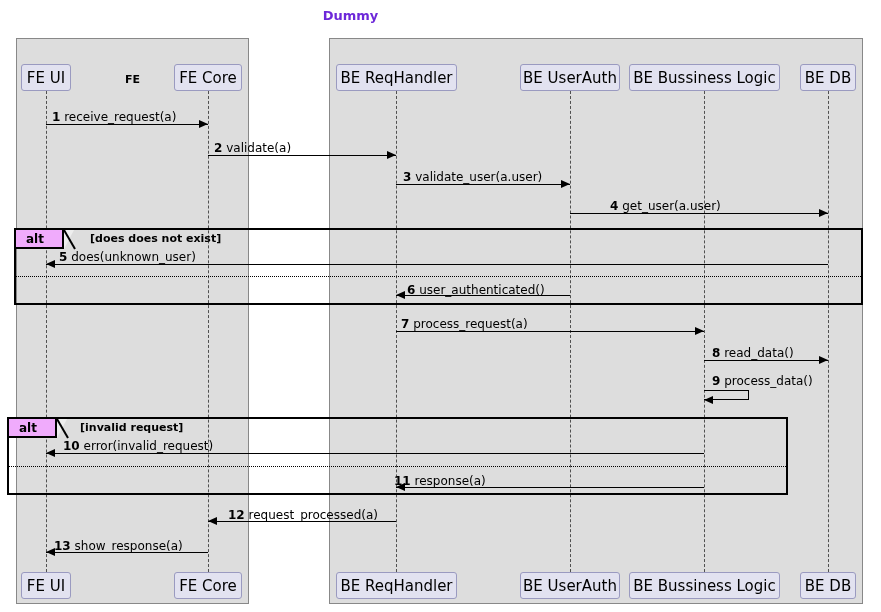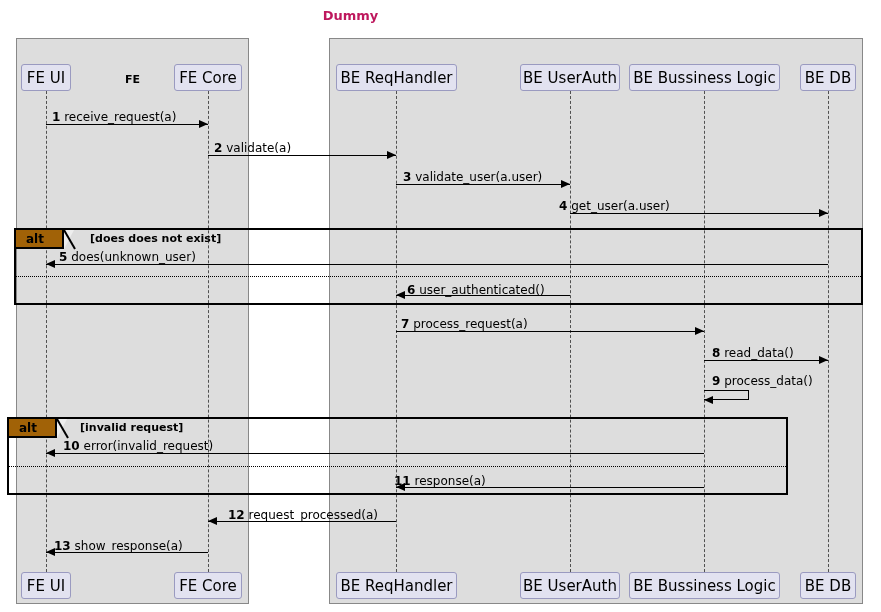--- a/index.html
+++ b/index.html
@@ -17,21 +17,21 @@
     left: 0; top: 0;
     width: 881px; height: 612px;
   }
   .title {
     position: absolute;
     left: 0; top: 8px;
     width: 701px;
     text-align: center;
     font-size: 13px;
     font-weight: bold;
-    color: #be185d;
+    color: #6d28d9;
   }
   
   .group-box {
     position: absolute;
     background: #DDDDDD;
     border: 1px solid #888888;
     box-sizing: border-box;
   }
   .group-label {
     position: absolute;
@@ -99,21 +99,21 @@
   }
   
   .alt-frame {
     position: absolute;
     border: 2px solid #000000;
     box-sizing: border-box;
     background: transparent;
   }
   .alt-tab {
     position: absolute;
-    background: #a16207;
+    background: #f0abfc;
     border-right: 2px solid #000000;
     border-bottom: 2px solid #000000;
     box-sizing: border-box;
     font-size: 12px;
     font-weight: bold;
     color: #000000;
     display: flex;
     align-items: center;
     padding-left: 10px;
   }
@@ -172,21 +172,21 @@
       <div class="arrowhead arrow-right" style="left: 199px; top: 120px;"></div>
       <div class="msg-label" style="left: 52px; top: 110px;"><b>1</b> <span> receive_request(a)</span></div>
       <div class="msg-line" style="left: 208px; top: 155px; width: 188px;"></div>
       <div class="arrowhead arrow-right" style="left: 387px; top: 151px;"></div>
       <div class="msg-label" style="left: 214px; top: 141px;"><b>2</b> <span> validate(a)</span></div>
       <div class="msg-line" style="left: 396px; top: 184px; width: 174px;"></div>
       <div class="arrowhead arrow-right" style="left: 561px; top: 180px;"></div>
       <div class="msg-label" style="left: 403px; top: 170px;"><b>3</b> <span> validate_user(a.user)</span></div>
       <div class="msg-line" style="left: 570px; top: 213px; width: 258px;"></div>
       <div class="arrowhead arrow-right" style="left: 819px; top: 209px;"></div>
-      <div class="msg-label" style="left: 559px; top: 199px;"><b>4</b> <span> get_user(a.user)</span></div>
+      <div class="msg-label" style="left: 610px; top: 199px;"><b>4</b> <span> get_user(a.user)</span></div>
       <div class="msg-line" style="left: 46px; top: 264px; width: 782px;"></div>
       <div class="arrowhead arrow-left" style="left: 46px; top: 260px;"></div>
       <div class="msg-label" style="left: 59px; top: 250px;"><b>5</b> <span> does(unknown_user)</span></div>
       <div class="msg-line" style="left: 396px; top: 295px; width: 174px;"></div>
       <div class="arrowhead arrow-left" style="left: 396px; top: 291px;"></div>
       <div class="msg-label" style="left: 407px; top: 283px;"><b>6</b> <span> user_authenticated()</span></div>
       <div class="msg-line" style="left: 396px; top: 331px; width: 308px;"></div>
       <div class="arrowhead arrow-right" style="left: 695px; top: 327px;"></div>
       <div class="msg-label" style="left: 401px; top: 317px;"><b>7</b> <span> process_request(a)</span></div>
       <div class="msg-line" style="left: 704px; top: 360px; width: 124px;"></div>

